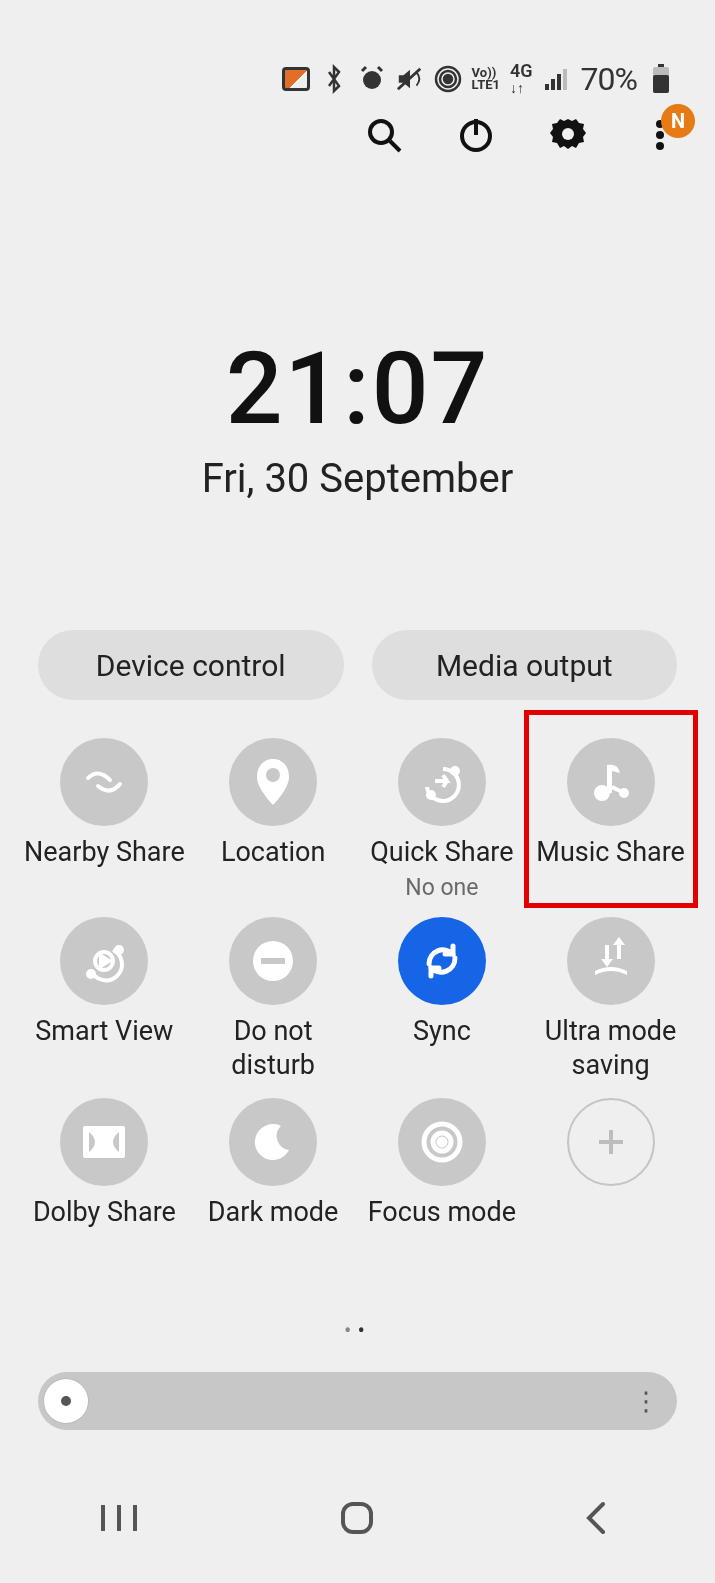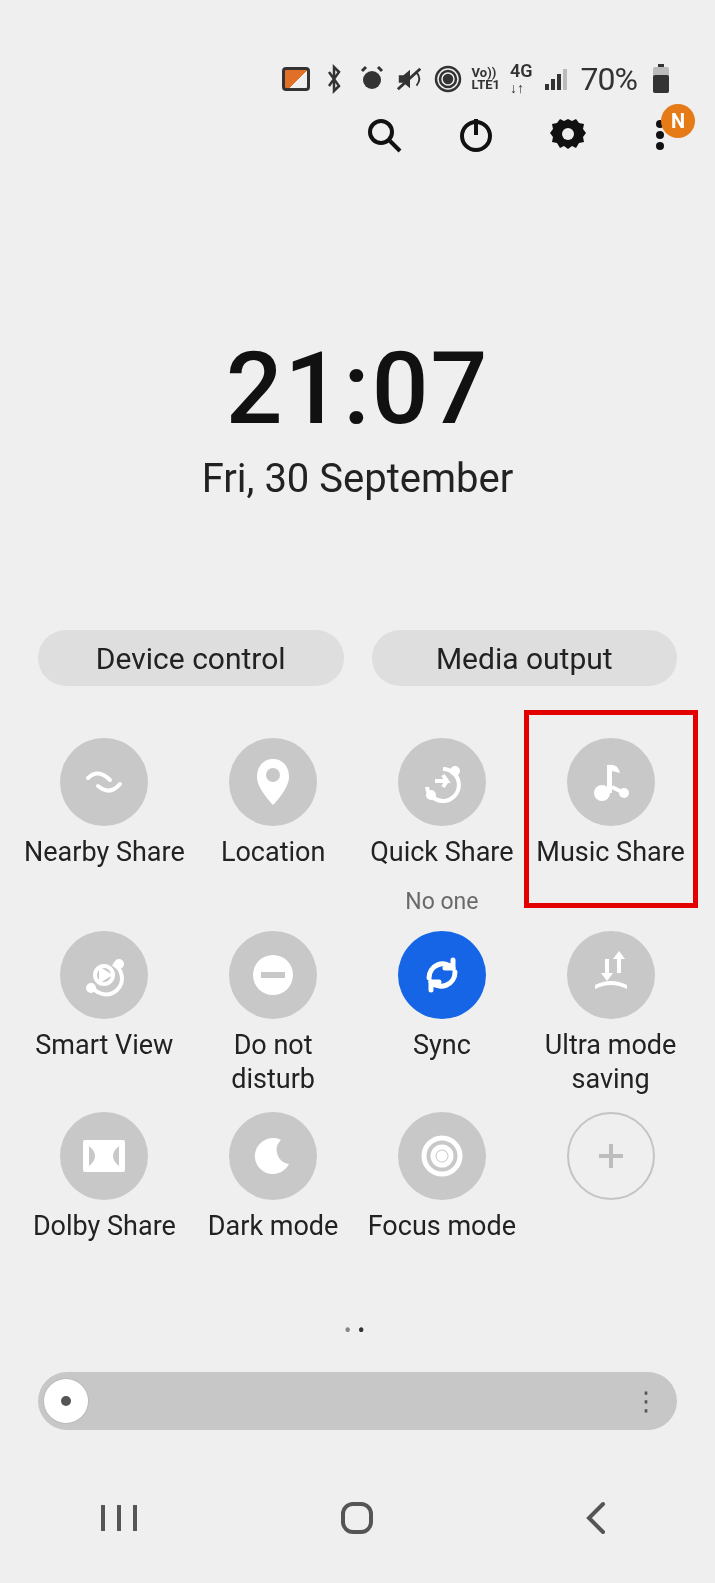--- a/index.html
+++ b/index.html
@@ -40,41 +40,41 @@
     color:#fff; font-weight:700; font-size:20px; display:flex; align-items:center; justify-content:center;
   }
   .clock-block { position:absolute; top:330px; width:100%; text-align:center; }
   .clock-time { font-size: 100px; font-weight:500; letter-spacing:2px; color:#111;text-align:center;}
   .clock-date { font-size: 40px; margin-top: 8px; color:#222;}
   .pill-row {
     position:absolute; top:630px; left:38px; right:38px;
     display:flex; gap:28px;
   }
   .pill {
-    flex:1; height:56px; background:#dedede; border-radius:40px;
+    flex:1; height:70px; background:#dedede; border-radius:40px;
     display:flex; align-items:center; justify-content:center;
     font-size:30px; color:#222; cursor:pointer;
   }
   .tiles {
     position:absolute; top:730px; left:20px; right:20px;
     display:grid; grid-template-columns: repeat(4,1fr);
   }
   .tile {
     display:flex; flex-direction:column; align-items:center;
     padding: 8px 4px; cursor:pointer; position:relative;
   }
   .tile-circle {
     width:88px; height:88px; border-radius:50%; background:#c8c8c8;
     display:flex; align-items:center; justify-content:center;
     margin-bottom:10px;
   }
   .tile-circle.on { background:#1565e6; }
   .tile-circle.outline { background:transparent; border:2px solid #c4c4c4; }
   .tile-label { font-size:27px; text-align:center; line-height:1.25; color:#222;}
-  .tile-sub { font-size:23px; color:#6a6a6a; margin-top:18px;}
+  .tile-sub { font-size:23px; color:#6a6a6a; margin-top:4px;}
   .highlight-box {
     position:absolute; border:5px solid #e20000;
     left:524px; top:710px; width:174px; height:198px;
     pointer-events:none;
   }
   .page-dots {
     position:absolute; top:1318px; width:100%; text-align:center;
     font-size:22px; color:#888; letter-spacing:6px;
   }
   .page-dots .active{ color:#333; }

